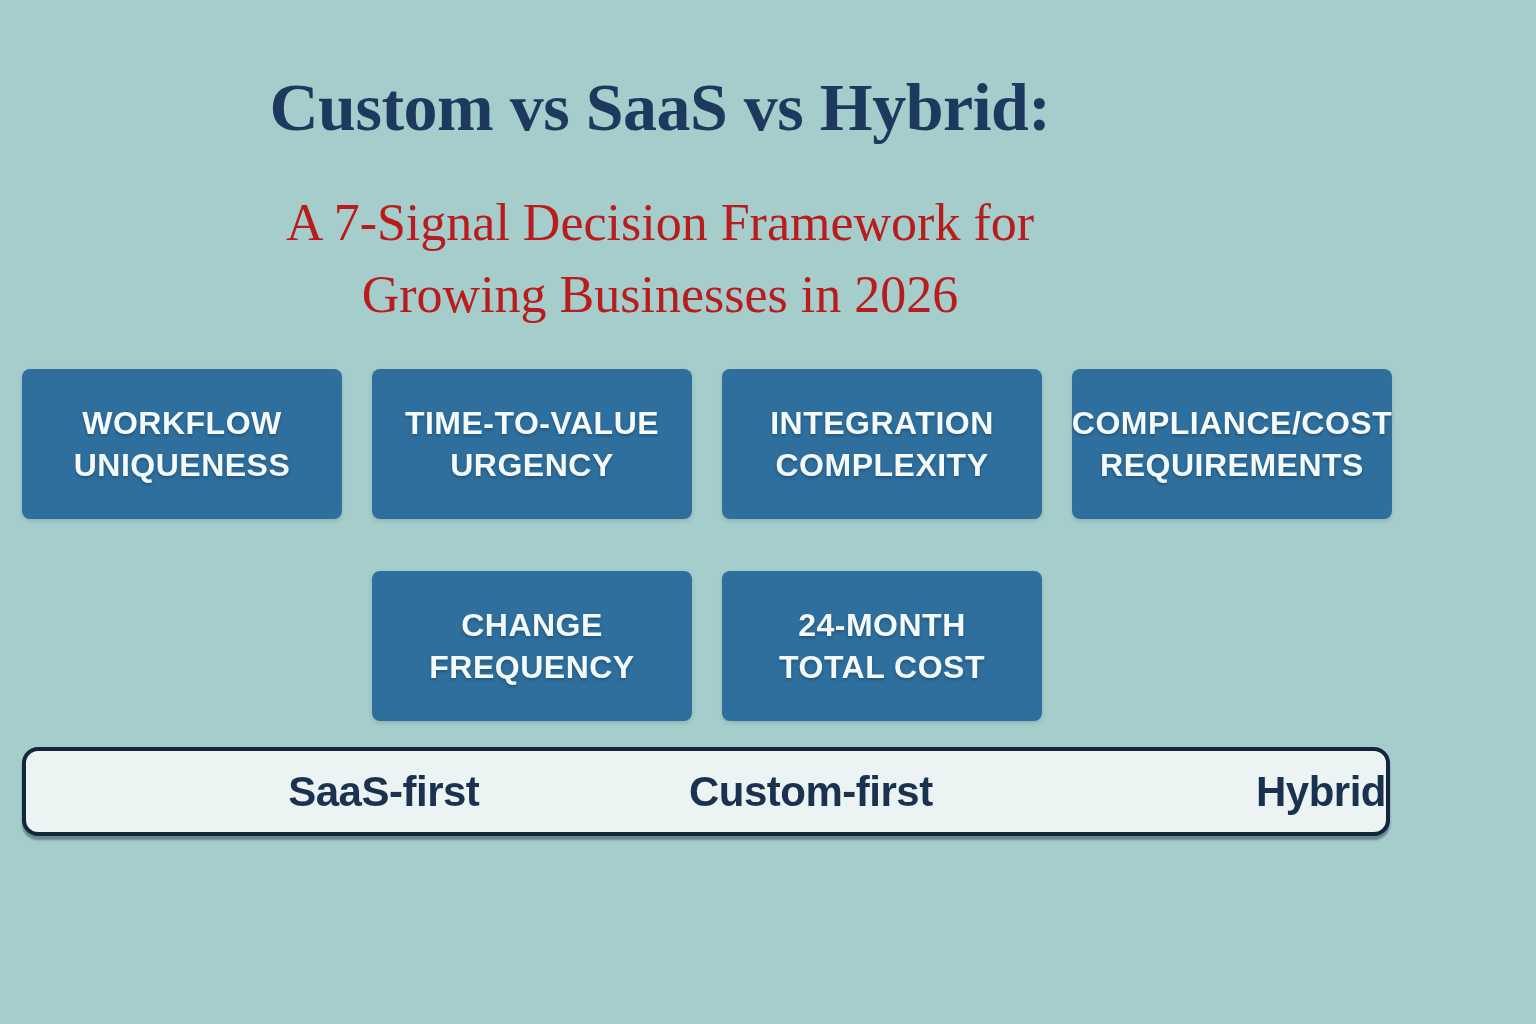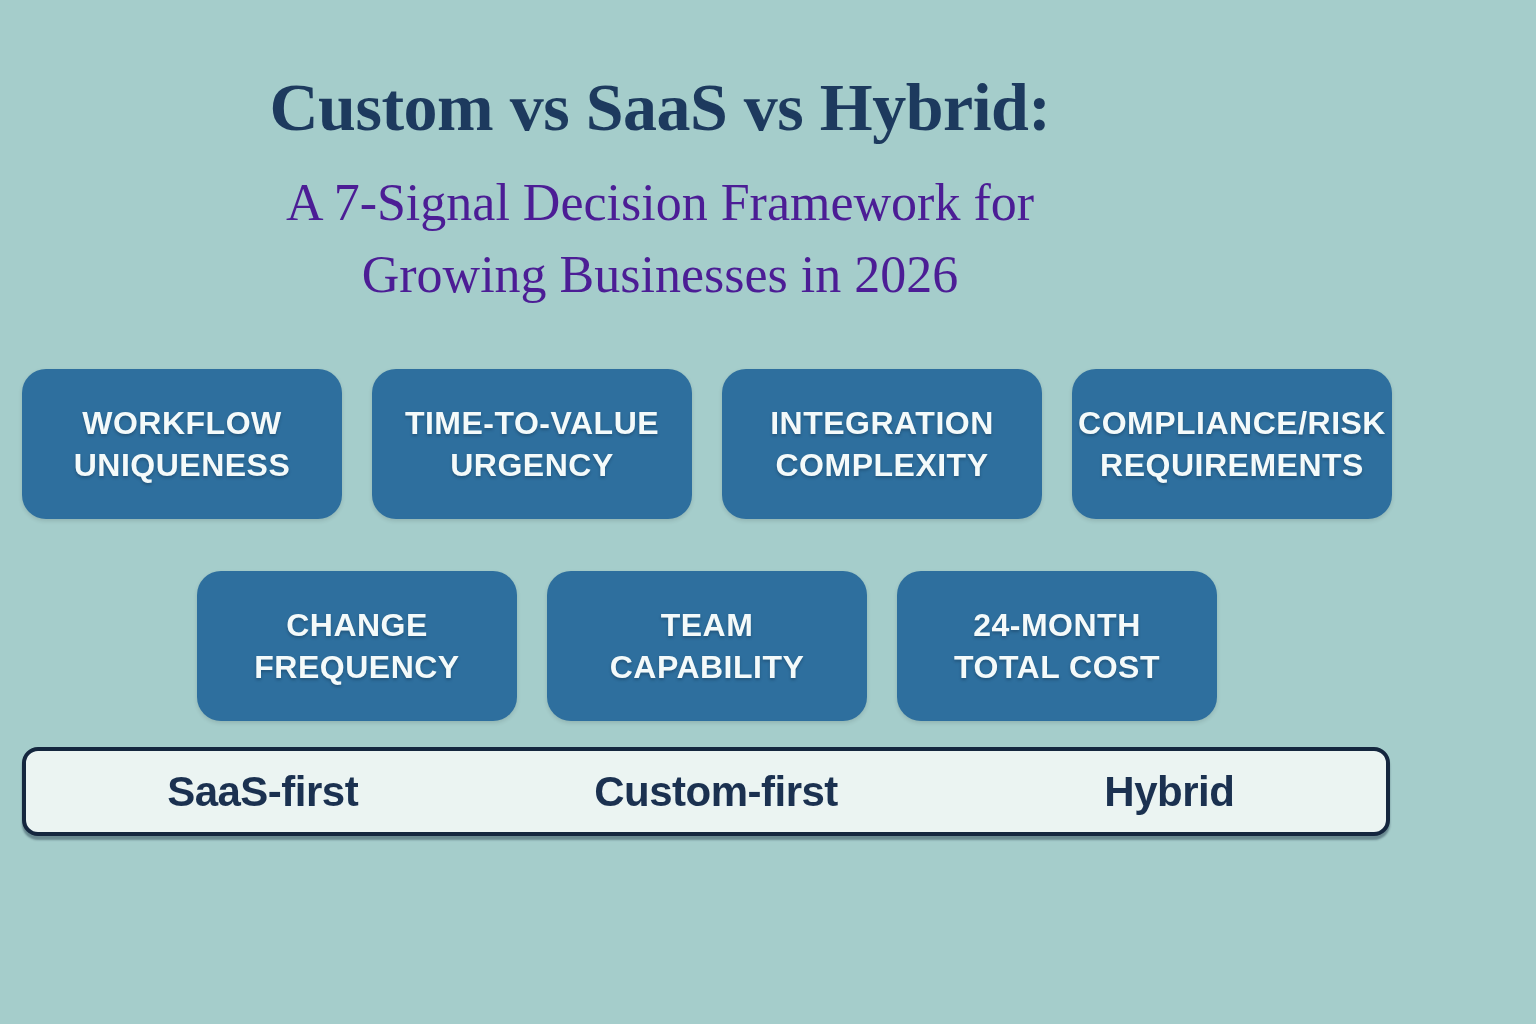--- a/index.html
+++ b/index.html
@@ -21,44 +21,44 @@
     color: #1d3a5e;
     font-family: Liberation Serif, serif;
   }
   .heading h1 {
     font-size: 68px;
     font-weight: 800;
     letter-spacing: -0.5px;
     line-height: 1.05;
   }
   .heading .subtitle {
-    margin-top: 24px;
+    margin-top: 44px;
     font-size: 52px;
     font-weight: 500;
     line-height: 72px;
-    color: #4c1d95;
+    color: #b91c1c;
   }
 
   
   .row {
     position: absolute;
     left: 20px;
     width: 1374px;
     display: flex;
     justify-content: center;
     gap: 30px;
   }
   .row1 { top: 369px; }
   .row2 { top: 571px; justify-content: center; }
 
   .signal-box {
     width: 320px;
     height: 150px;
     background: #2e6f9e;
-    border-radius: 24px;
+    border-radius: 8px;
     display: flex;
     align-items: center;
     justify-content: center;
     text-align: center;
     white-space: pre-line;
     color: #f4fafa;
     font-size: 32px;
     font-weight: bold;
     line-height: 42px;
     letter-spacing: 0.5px;
@@ -75,21 +75,21 @@
     height: 89px;
     background: #ebf4f2;
     border: 4px solid #14263e;
     border-radius: 16px;
     box-shadow: 0 4px 2px rgba(15, 35, 55, 0.40);
     display: flex;
     align-items: center;
   }
   .scale-option {
     flex: 1;
-    text-align: center;
+    text-align: right;
     font-size: 42px;
     font-weight: bold;
     color: #1b3150;
     letter-spacing: -0.5px;
     margin-left: 20px;
   }
 </style>
 </head>
 <body>
 
@@ -101,29 +101,27 @@
   </div>
 </div>
 
 <div class="row row1">
   <div class="signal-box">WORKFLOW
 UNIQUENESS</div>
   <div class="signal-box">TIME-TO-VALUE
 URGENCY</div>
   <div class="signal-box">INTEGRATION
 COMPLEXITY</div>
-  <div class="signal-box">COMPLIANCE/RISK
+  <div class="signal-box">COMPLIANCE/COST
 REQUIREMENTS</div>
 </div>
 
 <div class="row row2">
   <div class="signal-box">CHANGE
 FREQUENCY</div>
-  <div class="signal-box">TEAM
-CAPABILITY</div>
   <div class="signal-box">24-MONTH
 TOTAL COST</div>
 </div>
 
 <div class="scale-bar">
   <div class="scale-option">SaaS-first</div>
   <div class="scale-option">Custom-first</div>
   <div class="scale-option">Hybrid</div>
 </div>
 

